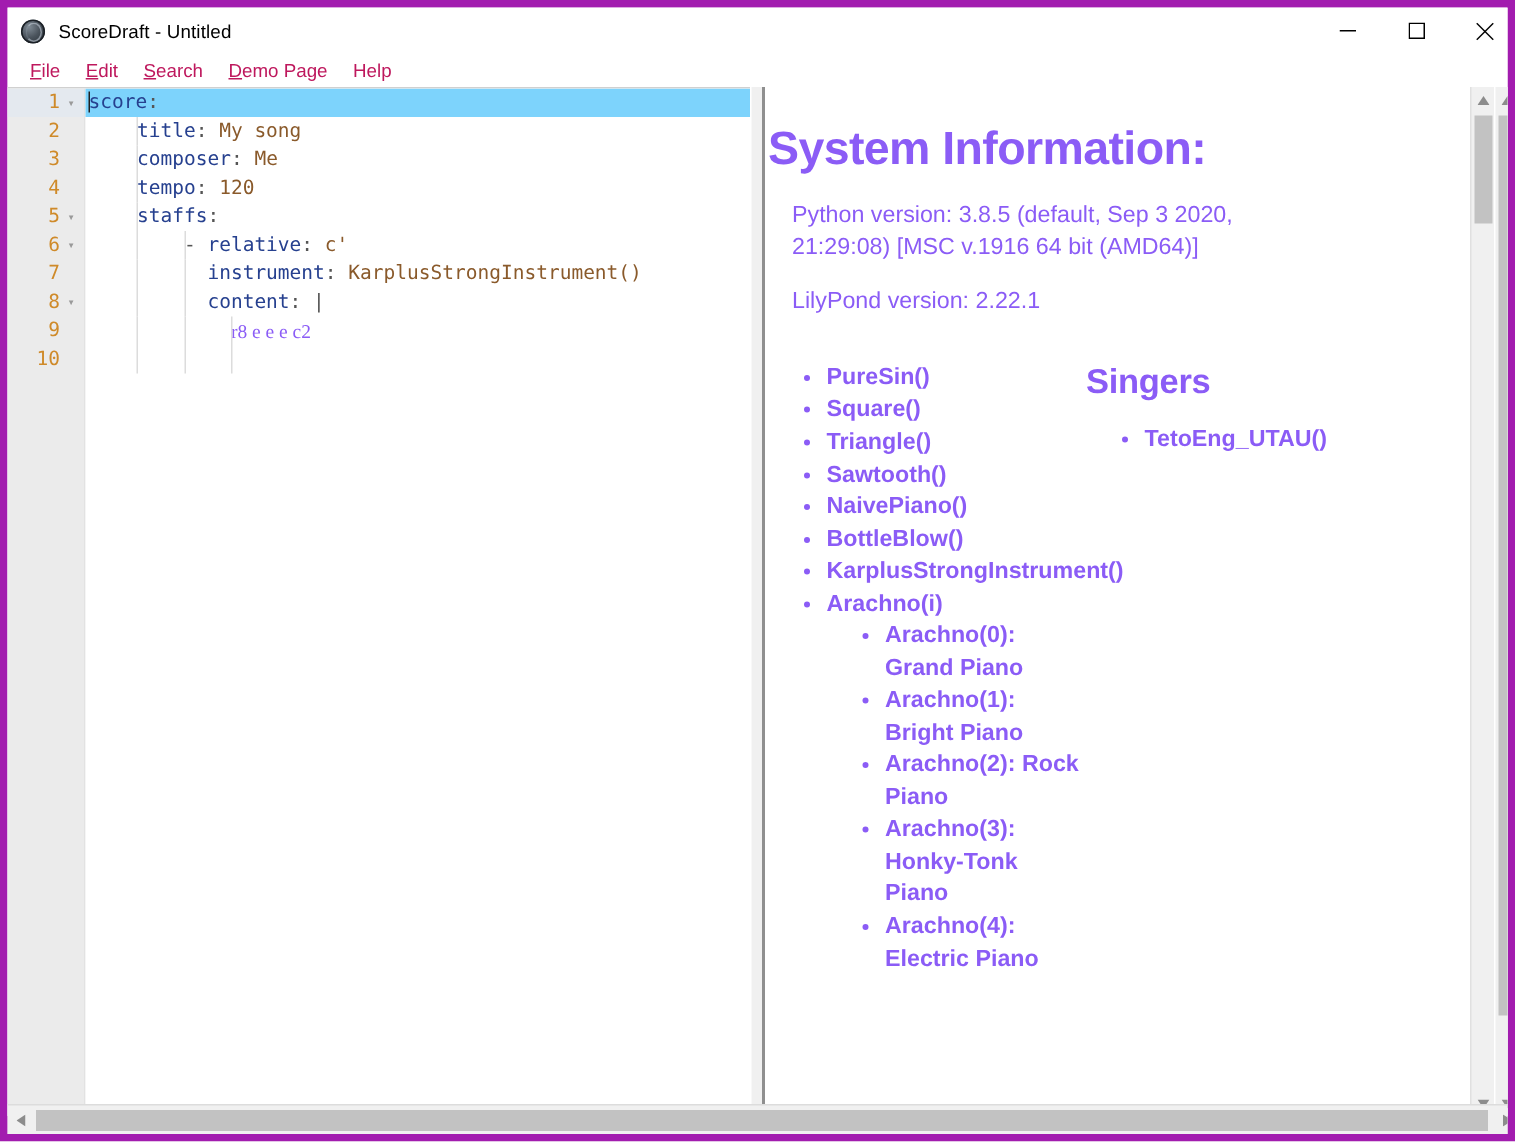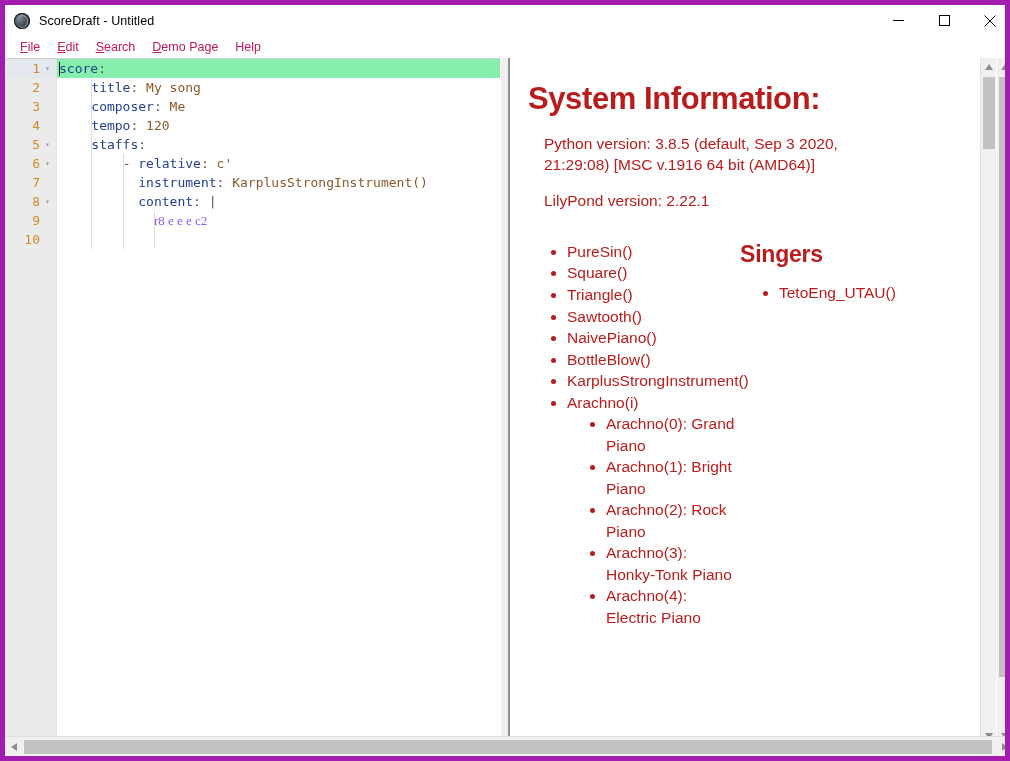--- a/index.html
+++ b/index.html
@@ -124,21 +124,21 @@
   .fold {
     position: absolute; right: 4px; top: 0;
     width: 9px; height: 19px;
     line-height: 19px;
     color: #9a9a9a;
     font-size: 8px;
     text-align: center;
   }
   #code-area .line { padding-left: 3px; color: #202020; }
   #code-area .line.active {
-    background: #86efac;
+    background: #7dd3fc;
   }
   .tok-key  { color: #26408f; }
   .tok-val  { color: #8a5a2b; }
   .tok-punct{ color: #555555; }
   .tok-str  { color: #8b5cf6; font-family: Liberation Serif, serif; }
   .caret {
     display: inline-block;
     width: 0; border-left: 1px solid #202020;
     height: 14px; vertical-align: -3px;
     margin: 0 -1px;
@@ -164,26 +164,26 @@
   }
 
   
   #info-pane {
     position: absolute; left: 505px; top: 0;
     width: 503px; height: 686px;
     background: #ffffff;
     overflow: hidden;
   }
   #info-content {
-    position: absolute; left: 16px; top: 0;
+    position: absolute; left: 0; top: 0;
     width: 380px; height: 686px;
     padding: 0 8px 0 2px;
     box-sizing: border-box;
     overflow: hidden;
-    color: #b91c1c;
+    color: #8b5cf6;
   }
   #info-content h1 {
     font-size: 31px;
     font-weight: bold;
     margin: 24px 0 16px 0;
     letter-spacing: -0.4px;
     line-height: 1.12;
   }
   #info-content p {
     font-size: 15.5px;
@@ -199,20 +199,21 @@
   .col-singers { width: 240px; flex: 0 0 240px; }
   #columns h2 {
     font-size: 23px;
     font-weight: bold;
     margin: 0 0 14px 0;
     letter-spacing: -0.2px;
   }
   #columns ul {
     margin: 0; padding-left: 39px;
     list-style-type: disc;
+    font-weight: bold;
   }
   #columns ul li {
     font-size: 15.5px;
     line-height: 1.39;
     margin: 0;
   }
   ul.sublist {
     list-style-type: circle;
     padding-left: 34px;
     margin: 0;

